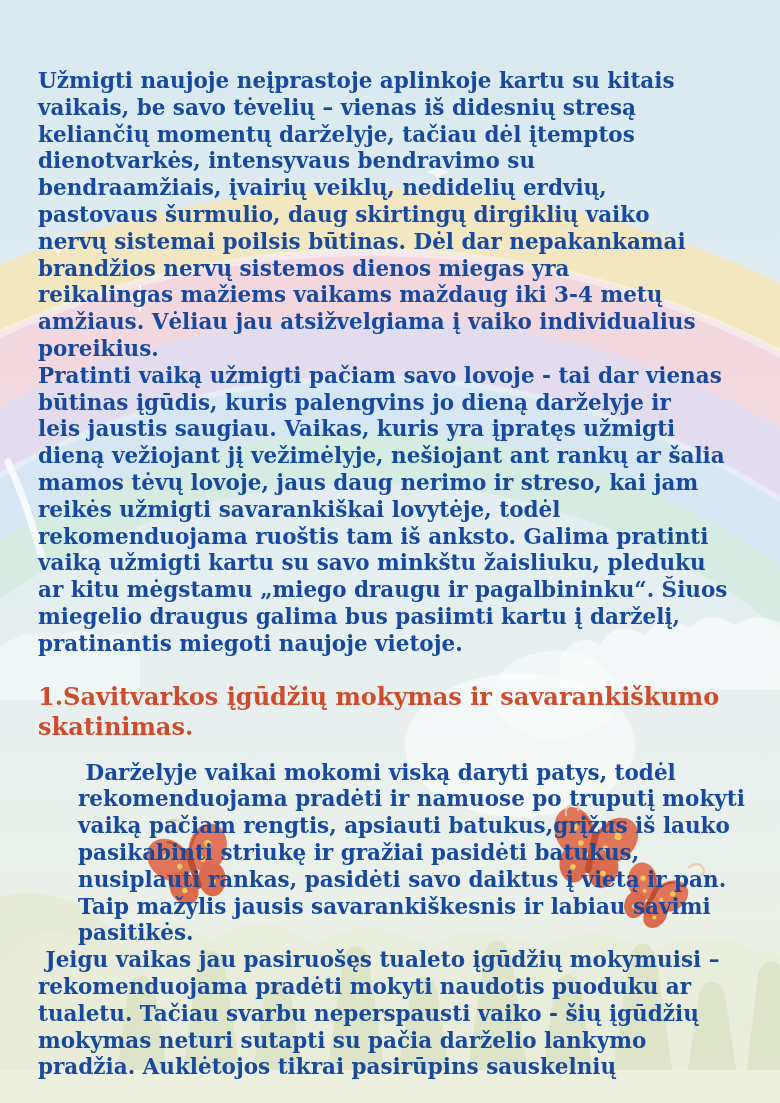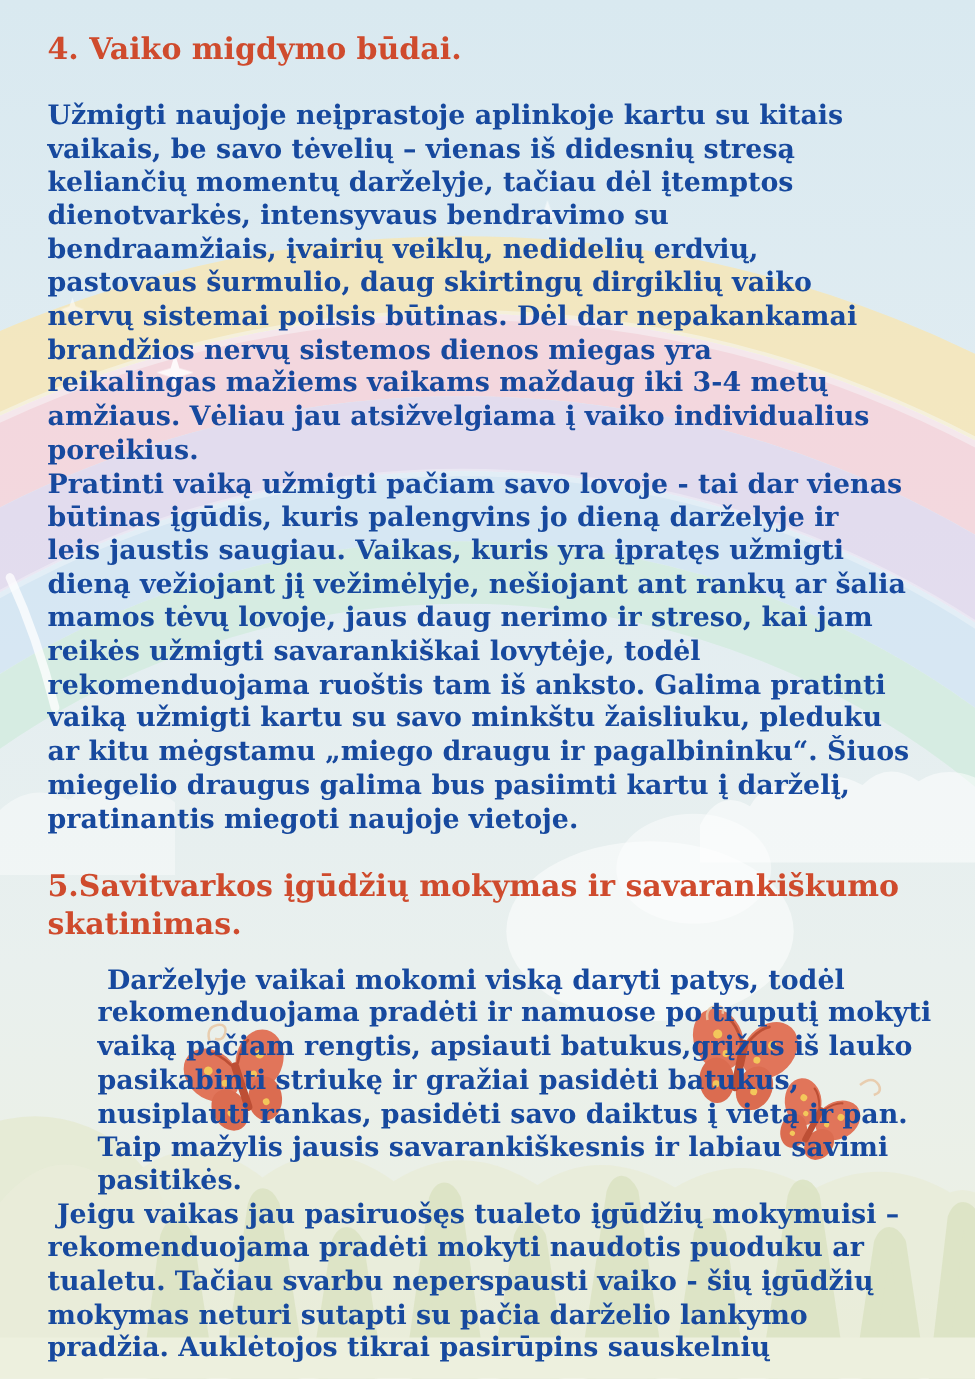--- a/index.html
+++ b/index.html
@@ -4,21 +4,21 @@
 <style>
   html,body{margin:0;padding:0;}
   body{width:780px;height:1103px;overflow:hidden;font-family:"DejaVu Serif","Liberation Serif",serif;}
   .page{position:relative;width:780px;height:1103px;overflow:hidden;
         background:linear-gradient(180deg,#d9e9f0 0%,#e2edf2 38%,#e9f0ee 70%,#edf0e0 100%);}
   .bg{position:absolute;left:0;top:0;pointer-events:none;}
   .content{position:relative;z-index:2;padding:24px 34px 0 38px;}
   .heading{color:#cf4b2d;font-weight:bold;font-size:24px;line-height:30px;margin:0;white-space:pre-wrap;}
   .h5{margin-top:24px;}
   .body{color:#17499e;font-weight:bold;font-size:21.5px;line-height:26.8px;margin:0;white-space:pre-wrap;}
-  .gap-a{margin-top:26px;}
+  .gap-a{margin-top:44px;}
   .gap-b{margin-top:18px;margin-left:40px;}
 </style>
 </head>
 <body>
 
 <div class="page">
 
   <svg class="bg" width="780" height="1103" viewBox="0 0 780 1103">
     <g fill="none" opacity="0.8">
       <circle cx="370" cy="1130" r="910" stroke="#f8e7b4" stroke-width="62"></circle>
@@ -79,21 +79,20 @@
       <use href="#bfly" transform="translate(651 899) rotate(28) scale(1.05)"></use>
     </g>
     <g stroke="#e8c9a8" stroke-width="2" fill="none" opacity="0.9">
       <path d="M168 834 q-4 -12 6 -14 q8 -1 6 7 q-2 6 -8 4"></path>
       <path d="M688 868 q10 -8 15 0 q3 6 -4 8"></path>
       <path d="M566 816 q-2 -10 7 -11 q7 0 5 6"></path>
     </g>
   </svg>
 
   <div class="content">
-    <h1 class="heading">4. Vaiko migdymo būdai.</h1>
     <p class="body gap-a">Užmigti naujoje neįprastoje aplinkoje kartu su kitais
 vaikais, be savo tėvelių – vienas iš didesnių stresą
 keliančių momentų darželyje, tačiau dėl įtemptos
 dienotvarkės, intensyvaus bendravimo su
 bendraamžiais, įvairių veiklų, nedidelių erdvių,
 pastovaus šurmulio, daug skirtingų dirgiklių vaiko
 nervų sistemai poilsis būtinas. Dėl dar nepakankamai
 brandžios nervų sistemos dienos miegas yra
 reikalingas mažiems vaikams maždaug iki 3-4 metų
 amžiaus. Vėliau jau atsižvelgiama į vaiko individualius
@@ -102,21 +101,21 @@
 būtinas įgūdis, kuris palengvins jo dieną darželyje ir
 leis jaustis saugiau. Vaikas, kuris yra įpratęs užmigti
 dieną vežiojant jį vežimėlyje, nešiojant ant rankų ar šalia
 mamos tėvų lovoje, jaus daug nerimo ir streso, kai jam
 reikės užmigti savarankiškai lovytėje, todėl
 rekomenduojama ruoštis tam iš anksto. Galima pratinti
 vaiką užmigti kartu su savo minkštu žaisliuku, pleduku
 ar kitu mėgstamu „miego draugu ir pagalbininku“. Šiuos
 miegelio draugus galima bus pasiimti kartu į darželį,
 pratinantis miegoti naujoje vietoje.</p>
-    <h2 class="heading h5">5.Savitvarkos įgūdžių mokymas ir savarankiškumo
+    <h2 class="heading h5">1.Savitvarkos įgūdžių mokymas ir savarankiškumo
 skatinimas.</h2>
     <p class="body gap-b"> Darželyje vaikai mokomi viską daryti patys, todėl
 rekomenduojama pradėti ir namuose po truputį mokyti
 vaiką pačiam rengtis, apsiauti batukus,grįžus iš lauko
 pasikabinti striukę ir gražiai pasidėti batukus,
 nusiplauti rankas, pasidėti savo daiktus į vietą ir pan.
 Taip mažylis jausis savarankiškesnis ir labiau savimi
 pasitikės.</p>
     <p class="body"> Jeigu vaikas jau pasiruošęs tualeto įgūdžių mokymuisi –
 rekomenduojama pradėti mokyti naudotis puoduku ar

